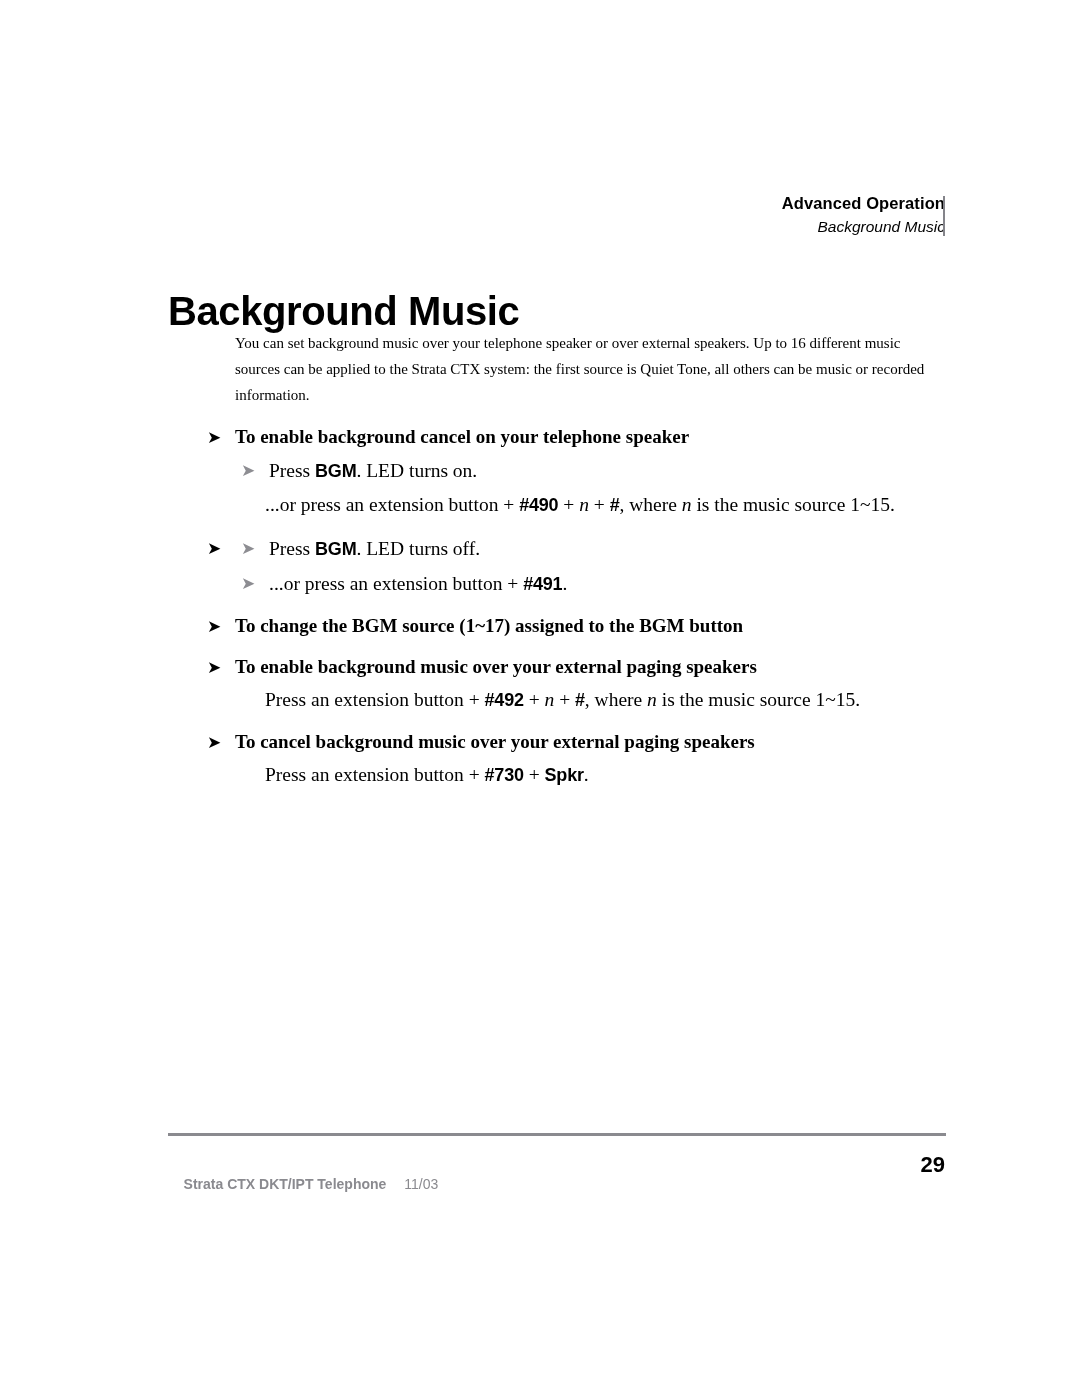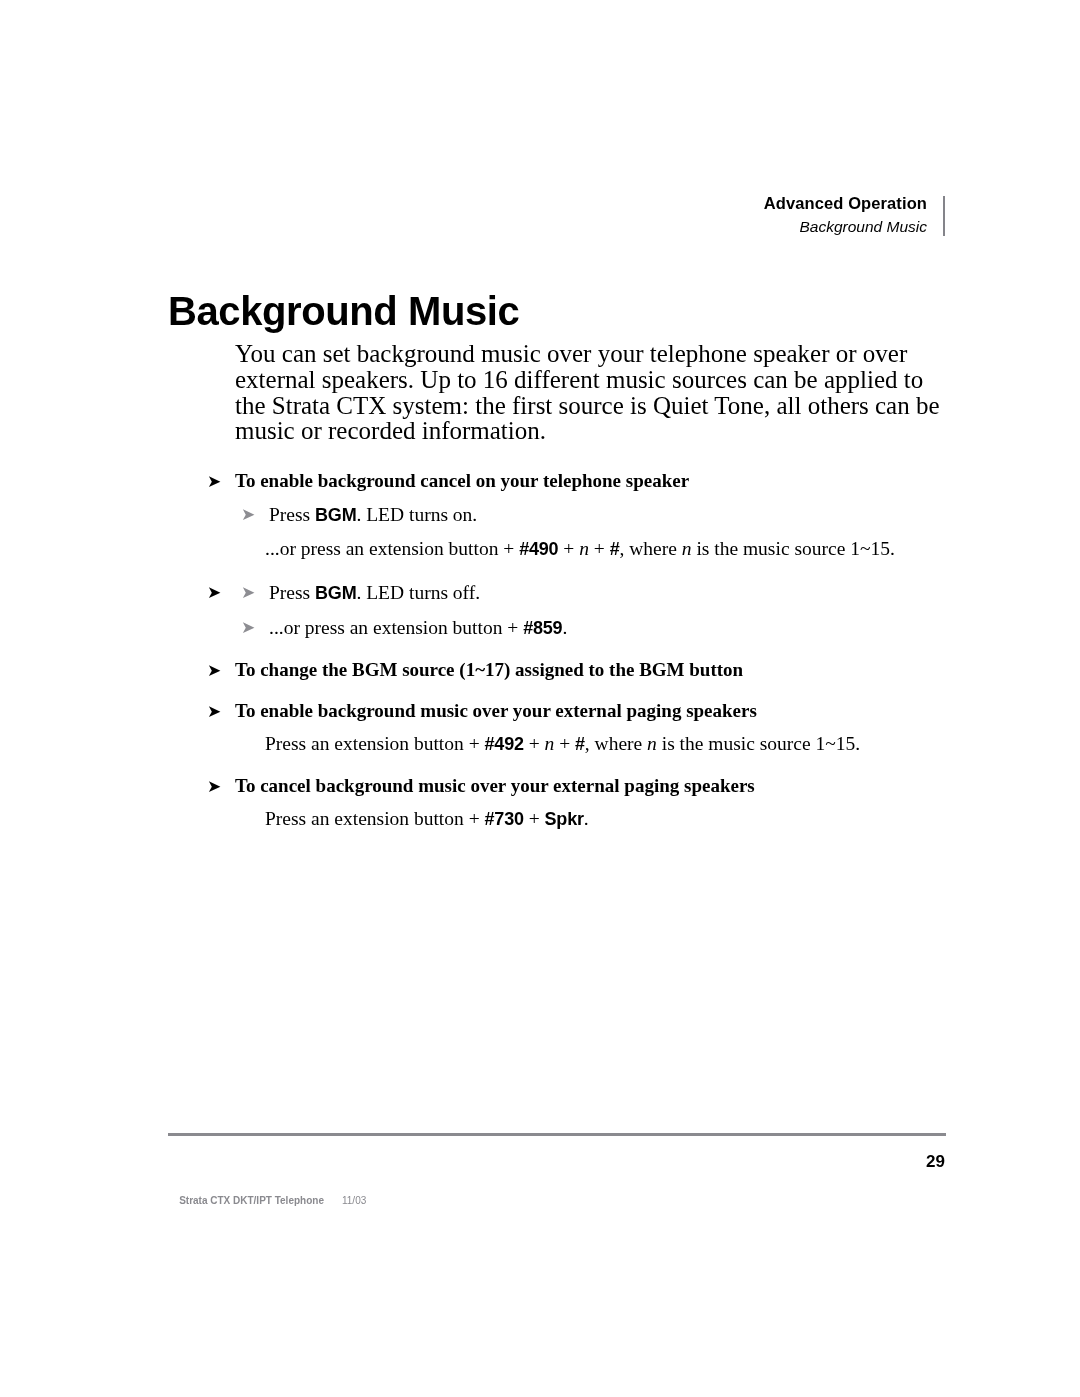--- a/index.html
+++ b/index.html
@@ -17,21 +17,20 @@
     color: #000000;
   }
 
   
   .running-header {
     position: absolute;
     top: 193px;
     right: 135px;
     width: 560px;
     text-align: right;
-    padding-right: 18px;
   }
   .running-header::after {
     content: "";
     position: absolute;
     right: 0;
     top: 3px;
     bottom: 2px;
     width: 2px;
     background: #84848a;
   }
@@ -67,21 +66,21 @@
   
   .content {
     position: absolute;
     left: 207px;
     top: 316px;
     width: 740px;
   }
 
   .intro {
     margin-left: 28px;
-    font-size: 25px;
+    font-size: 15px;
     line-height: 25.8px;
     text-align: left;
     width: 712px;
   }
 
   .section {
     margin-top: 0;
   }
   .section-heading {
     position: relative;
@@ -141,35 +140,35 @@
     position: absolute;
     left: 168px;
     top: 1133px;
     width: 778px;
     height: 3px;
     background: #8a8a8f;
   }
   .footer-left {
     position: absolute;
     left: 168px;
-    top: 1184px;
-    font-family: "Liberation Sans", "DejaVu Sans", sans-serif;
-    font-size: 10px;
+    top: 1160px;
+    font-family: "Liberation Sans", "DejaVu Sans", sans-serif;
+    font-size: 14px;
     color: #8a8a8f;
     white-space: pre;
   }
   .footer-left .doc-name { font-weight: bold; }
   .footer-left .doc-date { font-weight: normal; margin-left: 18px; }
   .footer-page {
     position: absolute;
     right: 135px;
     top: 1152px;
     font-family: "Liberation Sans", "DejaVu Sans", sans-serif;
     font-weight: bold;
-    font-size: 17px;
+    font-size: 22px;
     color: #000;
   }
 </style>
 </head>
 <body>
 
 <div class="page">
 
   <div class="running-header">
     <div class="header-chapter">Advanced Operation</div>
@@ -182,21 +181,21 @@
     <p class="intro">You can set background music over your telephone speaker or over external speakers. Up to 16 different music sources can be applied to the Strata CTX system: the first source is Quiet Tone, all others can be music or recorded information.</p>
     <div id="sections-host">
         <div class="section">
           <div class="section-heading"><span class="arrow-black">➤</span><span>To enable background cancel on your telephone speaker</span></div>
           <div class="sub-item"><span class="arrow-gray">➤</span><span>Press </span><span class="key">BGM</span><span>. LED turns on.</span></div>
           <div class="plain-item"><span>...or press an extension button + </span><span class="key">#490</span><span> + </span><span class="var">n</span><span> + </span><span class="key">#</span><span>, where </span><span class="var">n</span><span> is the music source 1~15.</span></div>
         </div>
         <div class="section">
           <div class="section-heading"><span class="arrow-black">➤</span></div>
           <div class="sub-item"><span class="arrow-gray">➤</span><span>Press </span><span class="key">BGM</span><span>. LED turns off.</span></div>
-          <div class="sub-item"><span class="arrow-gray">➤</span><span>...or press an extension button + </span><span class="key">#859</span><span>.</span></div>
+          <div class="sub-item"><span class="arrow-gray">➤</span><span>...or press an extension button + </span><span class="key">#491</span><span>.</span></div>
         </div>
         <div class="section">
           <div class="section-heading"><span class="arrow-black">➤</span><span>To change the BGM source (1~17) assigned to the BGM button</span></div>
         </div>
         <div class="section">
           <div class="section-heading"><span class="arrow-black">➤</span><span>To enable background music over your external paging speakers</span></div>
           <div class="plain-item"><span>Press an extension button + </span><span class="key">#492</span><span> + </span><span class="var">n</span><span> + </span><span class="key">#</span><span>, where </span><span class="var">n</span><span> is the music source 1~15.</span></div>
         </div>
         <div class="section">
           <div class="section-heading"><span class="arrow-black">➤</span><span>To cancel background music over your external paging speakers</span></div>

